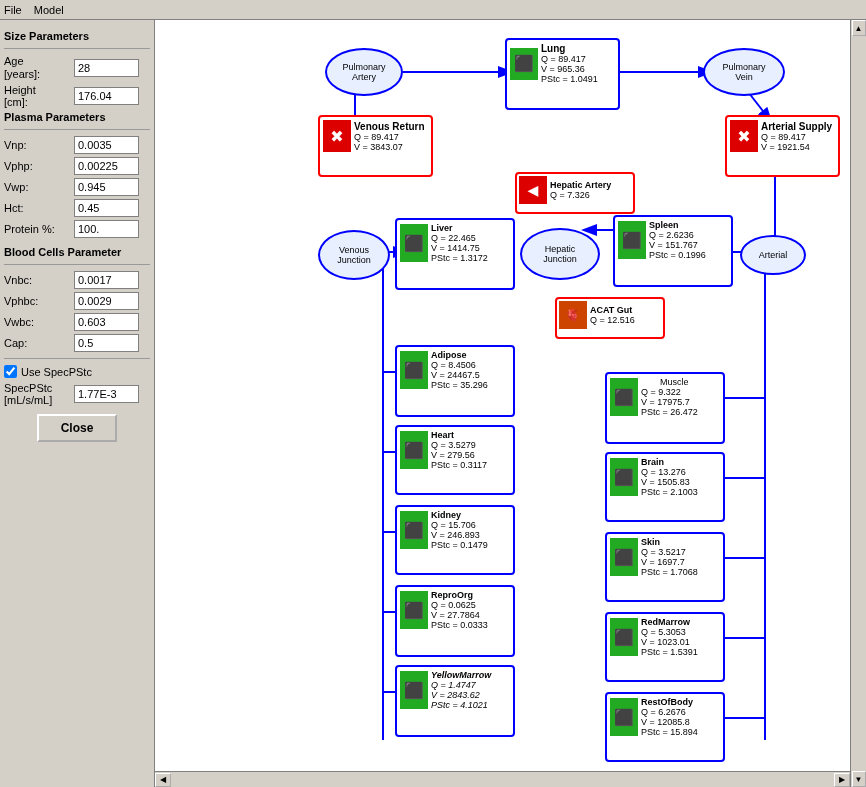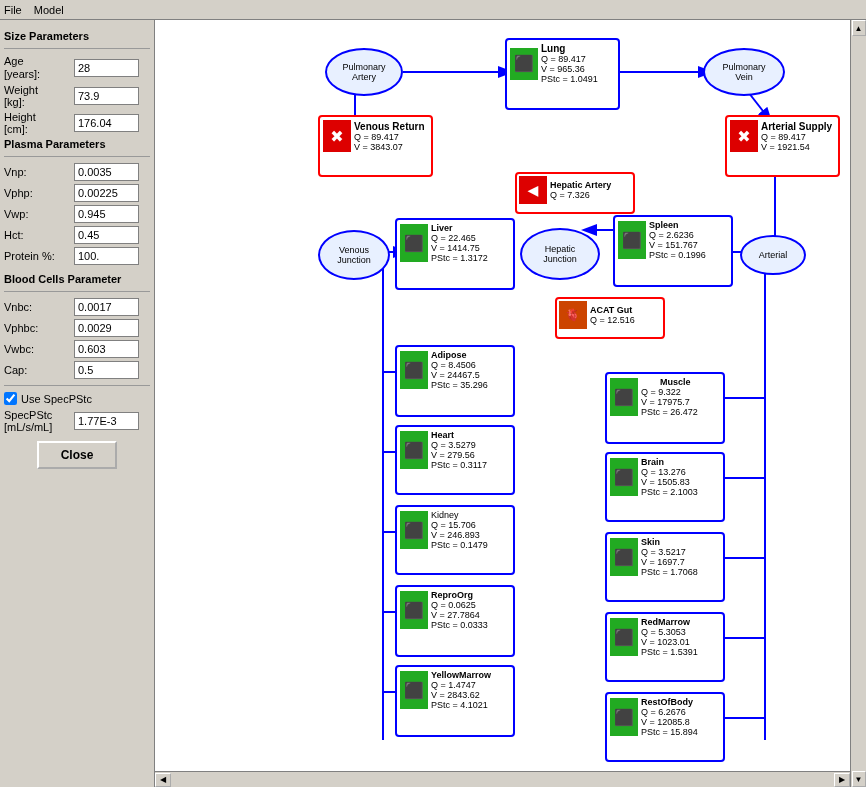--- a/index.html
+++ b/index.html
@@ -42,24 +42,20 @@
   <div class="left-panel">
 
     <div class="section-title">Size Parameters</div>
     <hr class="divider">
 
     <div class="param-row">
       <div class="param-label" style="white-space:pre-line; line-height:1.2;">Age<br>[years]:</div>
       <input class="param-input" value="28" style="">
     </div>
     <div class="param-row">
-      <div class="param-label">Weight<br>[kg]:</div>
-      <input class="param-input" value="73.9" style="">
-    </div>
-    <div class="param-row">
       <div class="param-label">Height<br>[cm]:</div>
       <input class="param-input" value="176.04" style="">
     </div>
 
     <div class="section-title" style="margin-top:0;">Plasma Parameters</div>
     <hr class="divider">
 
     <div class="param-row">
         <div class="param-label">Vnp:</div>
         <input class="param-input" value="0.0035" style="">
@@ -303,21 +299,21 @@
               <div>V = 24467.5</div>
               <div>PStc = 35.296</div>
             </div>
           </div>
         </div>
 
         <div style="position:absolute; left:450px; top:352px; width:120px; height:72px; border:2px solid blue; border-radius:4px; background:white;">
           <div style="display:flex; align-items:center; padding:3px;">
             <div style="background:#22aa22;color:white;width:28px;height:38px;display:flex;align-items:center;justify-content:center;font-size:16px;margin-right:3px;">⬛</div>
             <div style="font-size:9px;">
-              <div style="font-weight:bold;padding-left:19px;">Muscle</div>
+              <div style="font-weight:normal;padding-left:19px;">Muscle</div>
               <div>Q = 9.322</div>
               <div>V = 17975.7</div>
               <div>PStc = 26.472</div>
             </div>
           </div>
         </div>
 
         <div style="position:absolute; left:240px; top:405px; width:120px; height:70px; border:2px solid blue; border-radius:4px; background:white;">
           <div style="display:flex; align-items:center; padding:3px;">
             <div style="background:#22aa22;color:white;width:28px;height:38px;display:flex;align-items:center;justify-content:center;font-size:16px;margin-right:3px;">⬛</div>
@@ -339,21 +335,21 @@
               <div>V = 1505.83</div>
               <div>PStc = 2.1003</div>
             </div>
           </div>
         </div>
 
         <div style="position:absolute; left:240px; top:485px; width:120px; height:70px; border:2px solid blue; border-radius:4px; background:white;">
           <div style="display:flex; align-items:center; padding:3px;">
             <div style="background:#22aa22;color:white;width:28px;height:38px;display:flex;align-items:center;justify-content:center;font-size:16px;margin-right:3px;">⬛</div>
             <div style="font-size:9px;">
-              <div style="font-weight:normal;">Kidney</div>
+              <div style="font-weight:bold;">Kidney</div>
               <div>Q = 15.706</div>
               <div>V = 246.893</div>
               <div>PStc = 0.1479</div>
             </div>
           </div>
         </div>
 
         <div style="position:absolute; left:450px; top:512px; width:120px; height:70px; border:2px solid blue; border-radius:4px; background:white;">
           <div style="display:flex; align-items:center; padding:3px;">
             <div style="background:#22aa22;color:white;width:28px;height:38px;display:flex;align-items:center;justify-content:center;font-size:16px;margin-right:3px;">⬛</div>
@@ -386,21 +382,21 @@
               <div>Q = 5.3053</div>
               <div>V = 1023.01</div>
               <div>PStc = 1.5391</div>
             </div>
           </div>
         </div>
 
         <div style="position:absolute; left:240px; top:645px; width:120px; height:72px; border:2px solid blue; border-radius:4px; background:white;">
           <div style="display:flex; align-items:center; padding:3px;">
             <div style="background:#22aa22;color:white;width:28px;height:38px;display:flex;align-items:center;justify-content:center;font-size:16px;margin-right:3px;">⬛</div>
-            <div style="font-size:9px;">
+            <div style="font-size:9px;font-style:italic;">
               <div style="font-weight:bold;">YellowMarrow</div>
               <div>Q = 1.4747</div>
               <div>V = 2843.62</div>
               <div>PStc = 4.1021</div>
             </div>
           </div>
         </div>
 
         <div style="position:absolute; left:450px; top:672px; width:120px; height:70px; border:2px solid blue; border-radius:4px; background:white;">
           <div style="display:flex; align-items:center; padding:3px;">

